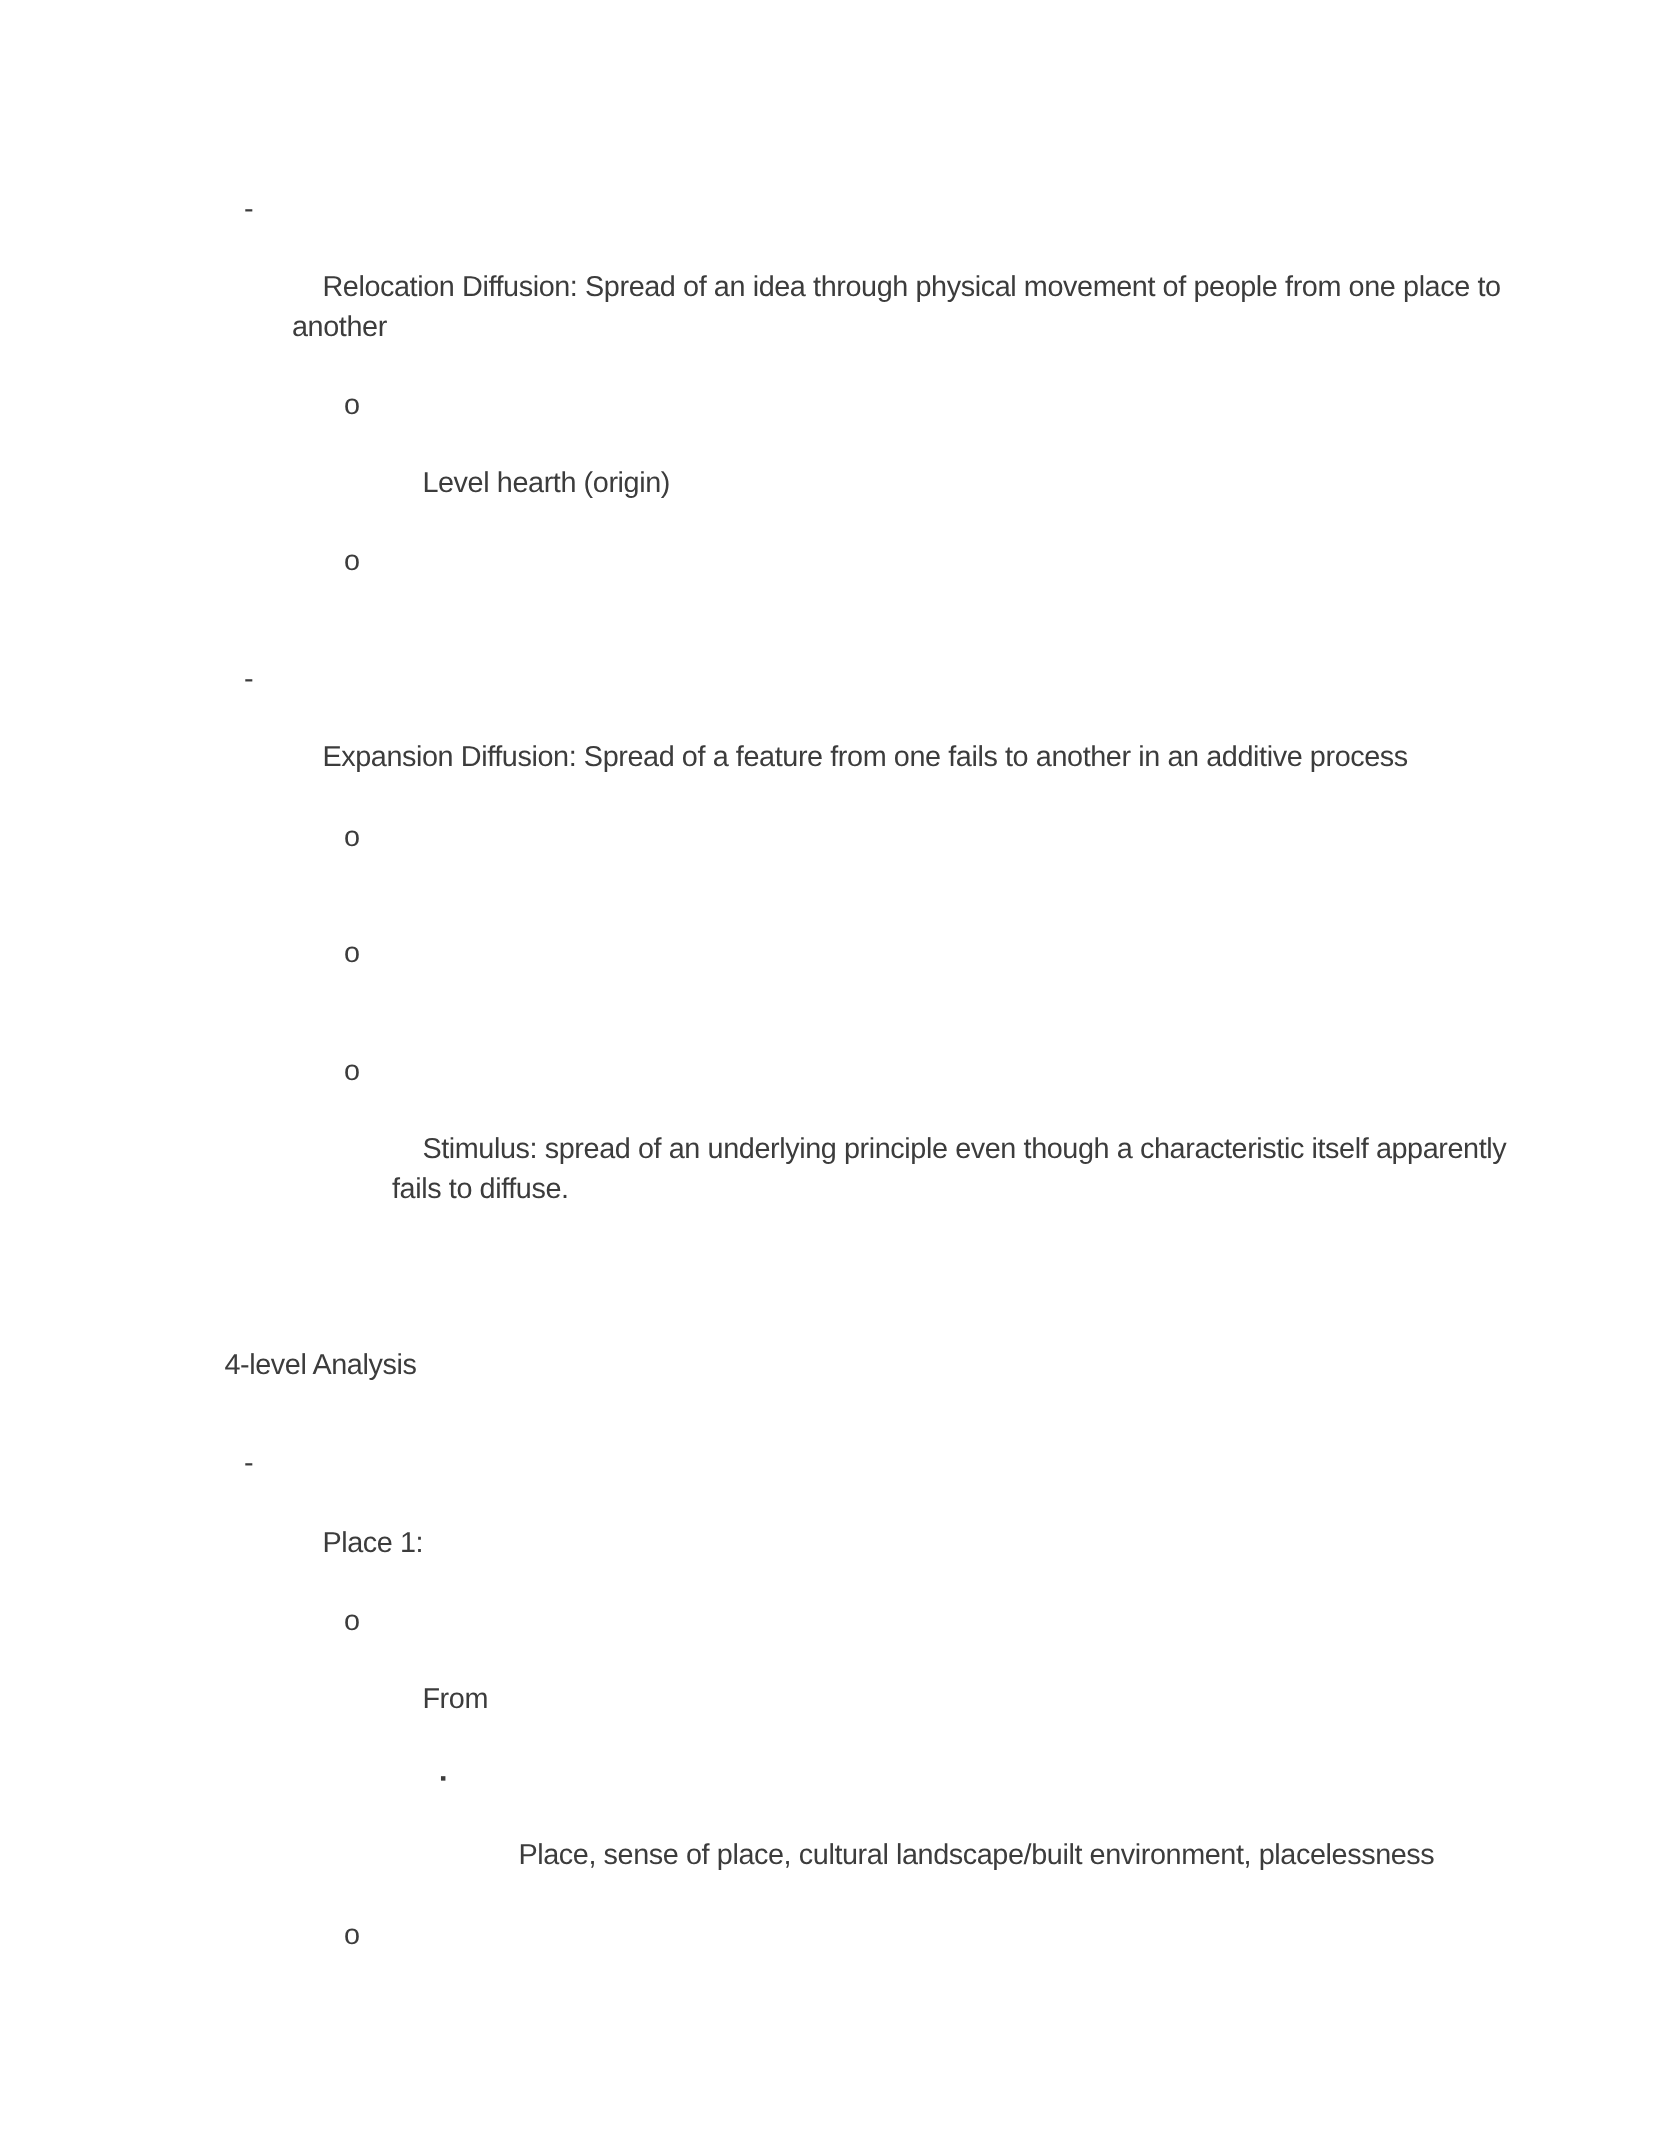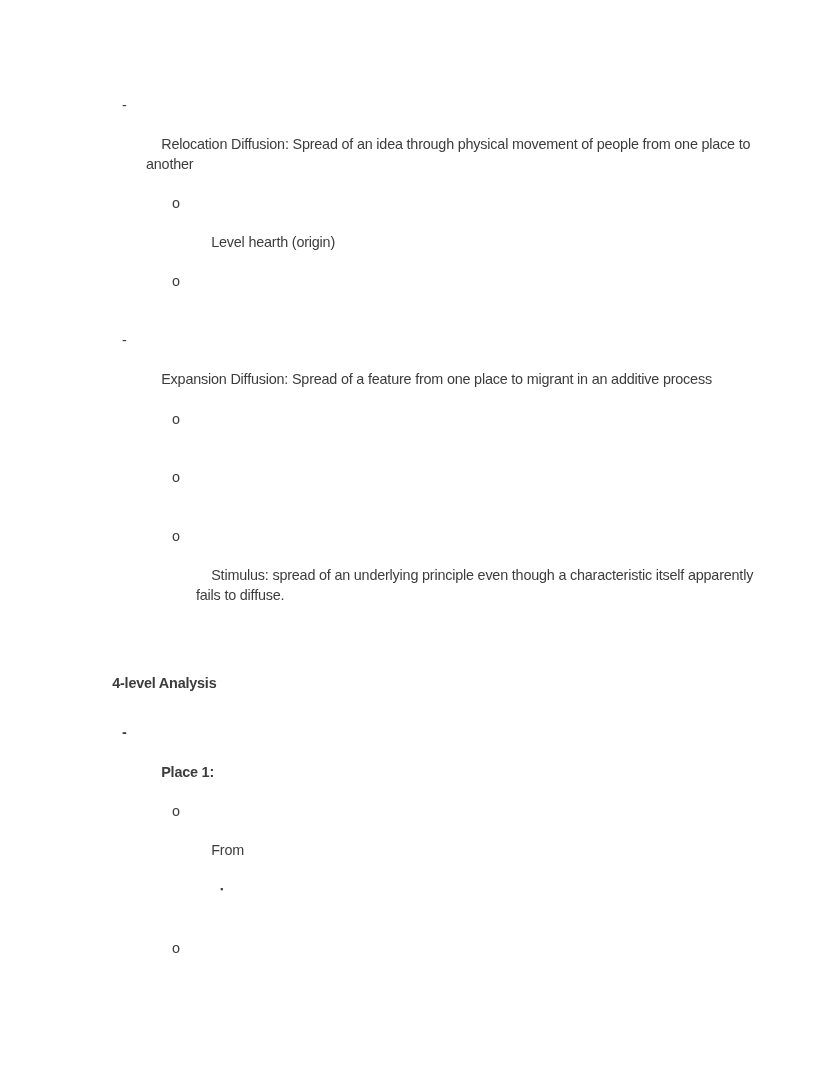--- a/index.html
+++ b/index.html
@@ -19,21 +19,21 @@
     font-family: "Liberation Sans", sans-serif;
     font-size: 14.4px;
     line-height: 19.6px;
     letter-spacing: -0.2px;
   }
   .block {
     position: relative;
     white-space: pre-wrap;
     max-width: 700px;
   }
-  .block.gap { margin-top: 10px; font-weight: bold; }
+  .block.gap { margin-top: 10px; }
   .p  { padding-left: 0; }
   .l1 { padding-left: 49px; }
   .l2 { padding-left: 99px; }
   .l3 { padding-left: 147px; }
   .bullet {
     position: absolute;
     top: 0;
   }
   .l1 > .bullet { left: 25px; }
   .l2 > .bullet { left: 75px; }
@@ -51,21 +51,21 @@
   </div>
     <div class="block l2">
     <span class="bullet b2">o</span>
     <span class="txt">Level hearth (origin)</span>
   </div>
     <div class="block l2">
     <span class="bullet b2">o</span>
   </div>
     <div class="block l1">
     <span class="bullet b1">-</span>
-    <span class="txt">Expansion Diffusion: Spread of a feature from one place to migrant in an additive process</span>
+    <span class="txt">Expansion Diffusion: Spread of a feature from one fails to another in an additive process</span>
   </div>
     <div class="block l2">
     <span class="bullet b2">o</span>
   </div>
     <div class="block l2">
     <span class="bullet b2">o</span>
   </div>
     <div class="block l2">
     <span class="bullet b2">o</span>
     <span class="txt">Stimulus: spread of an underlying principle even though a characteristic itself apparently
@@ -78,18 +78,19 @@
     <div class="block l1 gap">
     <span class="bullet b1">-</span>
     <span class="txt">Place 1:</span>
   </div>
     <div class="block l2">
     <span class="bullet b2">o</span>
     <span class="txt">From</span>
   </div>
     <div class="block l3">
     <span class="bullet b3">▪</span>
+    <span class="txt">Place, sense of place, cultural landscape/built environment, placelessness</span>
   </div>
     <div class="block l2">
     <span class="bullet b2">o</span>
     
   </div>
   </div>
 
 </body></html>

